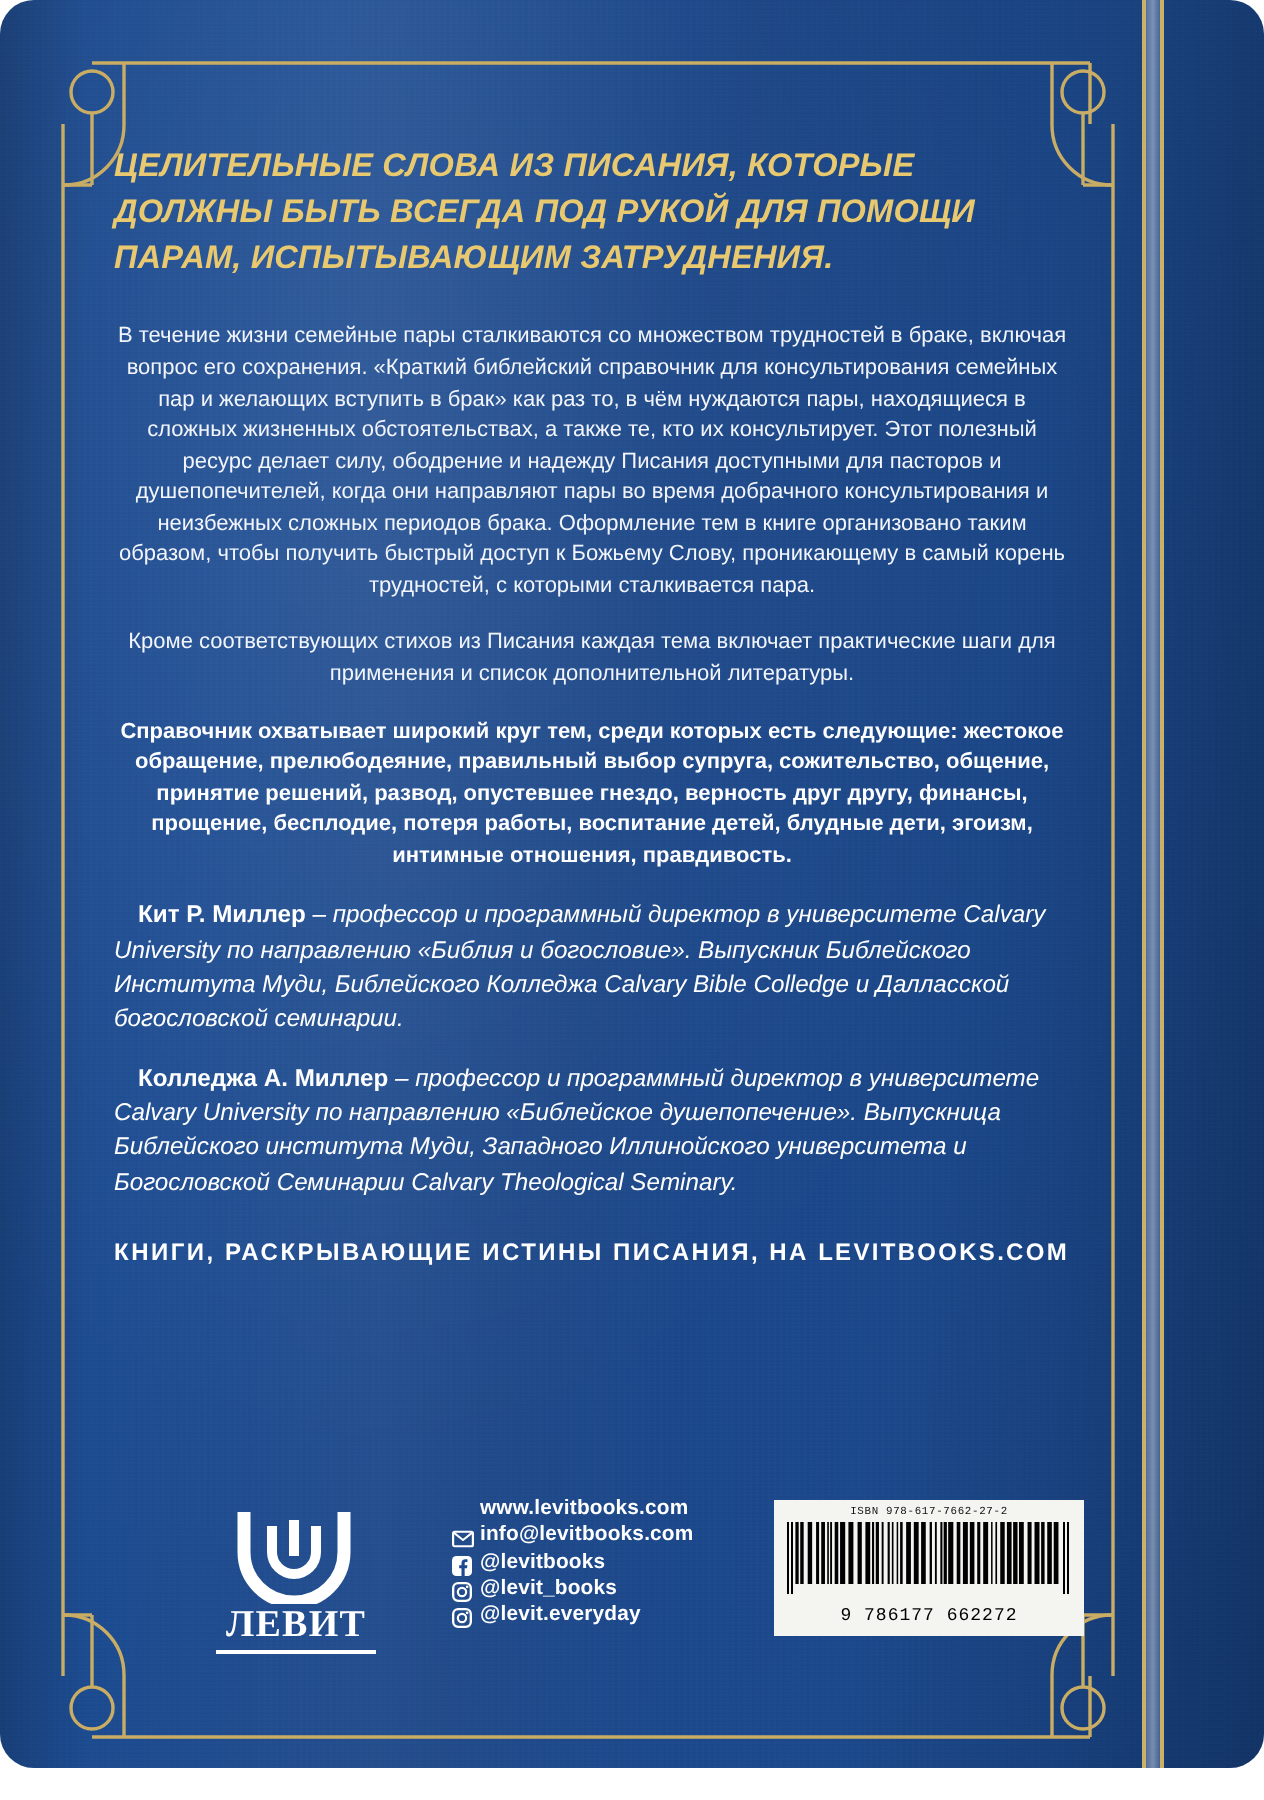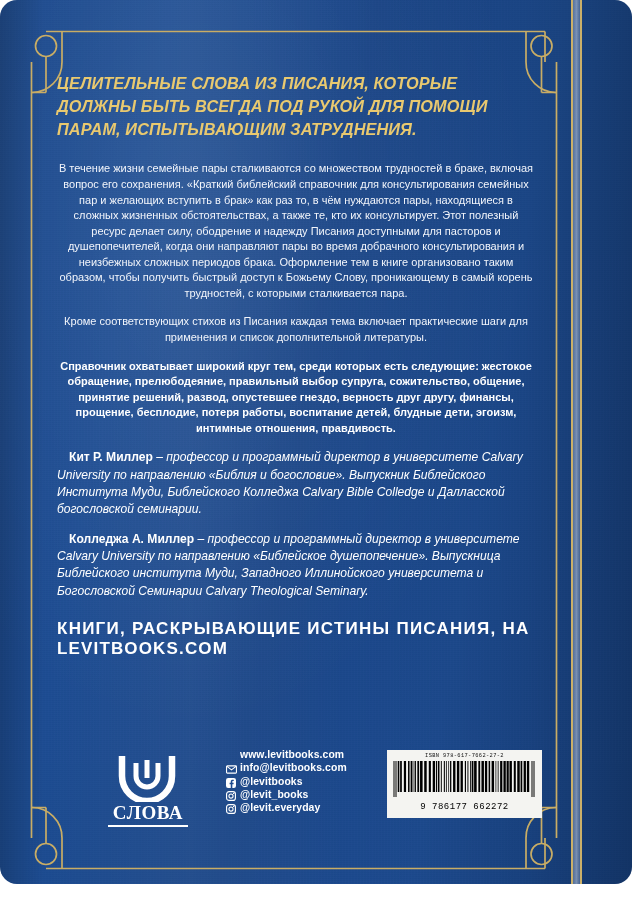--- a/index.html
+++ b/index.html
@@ -117,21 +117,21 @@
     margin: 0 0 13px 0;
   }
   .bio .who {
     font-style: normal;
     font-weight: bold;
     padding-left: 12px;
   }
 
   .tagline {
     margin-top: 19px;
-    font-size: 17px;
+    font-size: 12px;
     letter-spacing: 1.25px;
     color: #ffffff;
     text-transform: uppercase;
     font-weight: 600;
   }
   .tagline .site { font-weight: bold; letter-spacing: 1.15px; }
 
   
   .footer {
     position: absolute;
@@ -305,21 +305,21 @@
 
     <div class="logo">
       <svg class="mark" viewBox="0 0 66 50">
 
         <path d="M8 4 L8 24 A25 25 0 0 0 58 24 L58 4" fill="none" stroke="#ffffff" stroke-width="6.5" stroke-linecap="butt"></path>
 
         <path d="M22 11 L22 24 A11 11 0 0 0 44 24 L44 11" fill="none" stroke="#ffffff" stroke-width="5" stroke-linecap="butt"></path>
 
         <line x1="33" y1="8" x2="33" y2="26" stroke="#ffffff" stroke-width="5"></line>
       </svg>
-      <div class="wordmark">СЛОВА</div>
+      <div class="wordmark">ЛЕВИТ</div>
       <div class="rule"></div>
     </div>
 
     <div class="contacts">
       <div class="row">
         <span class="ic"></span>
         <span>www.levitbooks.com</span>
       </div>
       <div class="row">
         <span class="ic">

